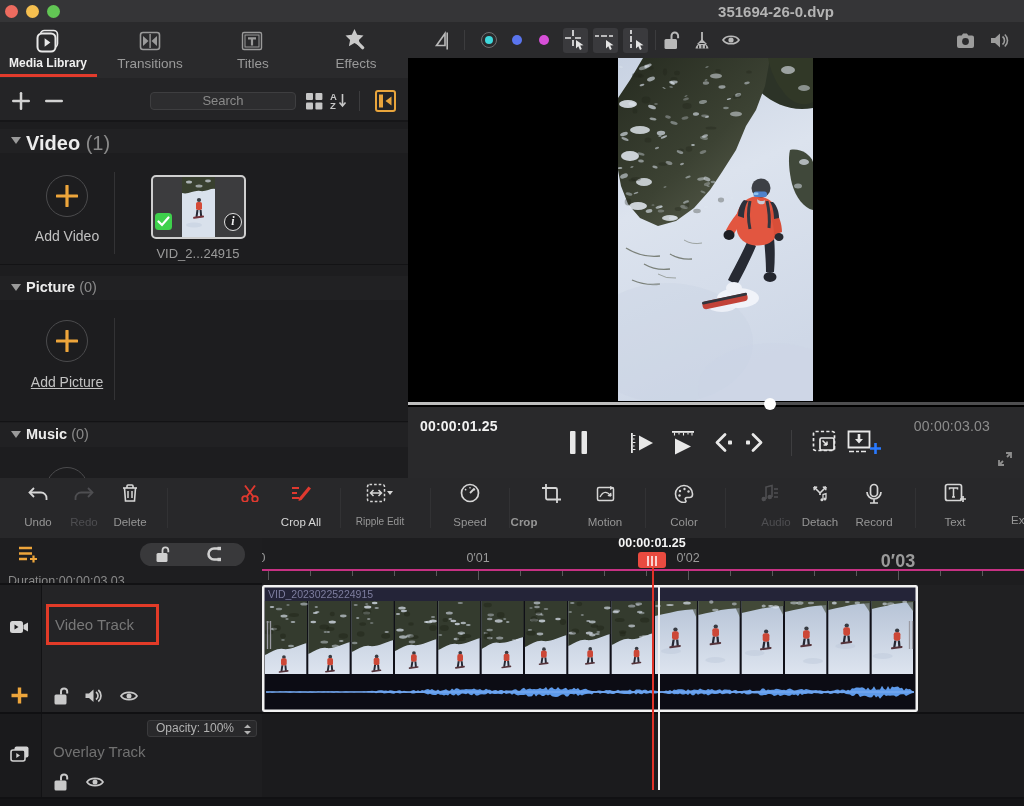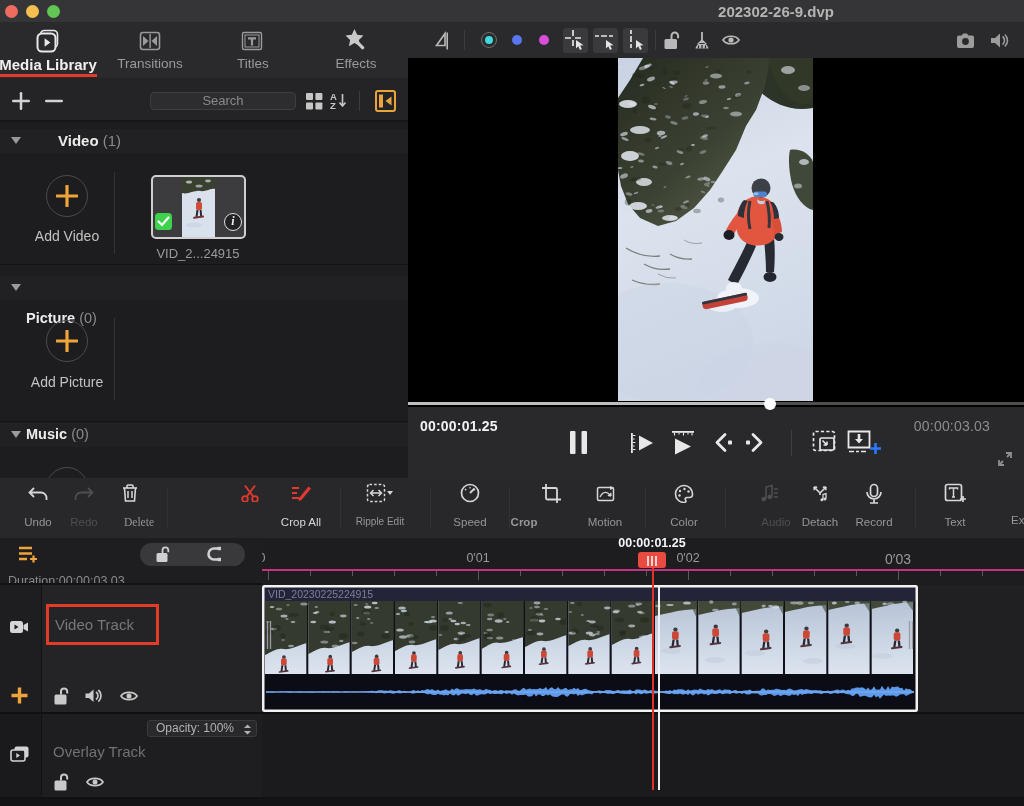--- a/index.html
+++ b/index.html
@@ -6,30 +6,30 @@
 .abs{position:absolute;}
 body{position:relative;}
 .ic{position:absolute;}
 .lbl{position:absolute;white-space:nowrap;}
 </style></head>
 <body>
 <div class="abs" style="left:0;top:0;width:1024px;height:22px;background:#353537;">
     <div class="abs" style="left:5px;top:5px;width:13px;height:13px;border-radius:50%;background:#ed6b5f;"></div>
     <div class="abs" style="left:26px;top:5px;width:13px;height:13px;border-radius:50%;background:#f5bf4f;"></div>
     <div class="abs" style="left:47px;top:5px;width:13px;height:13px;border-radius:50%;background:#62c654;"></div>
-    <div class="lbl" style="left:776px;top:3px;transform:translateX(-50%);font-size:15px;color:#b4b4b4;font-weight:700;">202302-26-9.dvp</div>
+    <div class="lbl" style="left:776px;top:3px;transform:translateX(-50%);font-size:15px;color:#b4b4b4;font-weight:700;">351694-26-0.dvp</div>
   </div>
 <div class="abs" style="left:0px;top:22px;width:408px;height:56px;background:#2a2a2c;"></div>
 <div class="abs" style="left:0px;top:78px;width:408px;height:42px;background:#242426;"></div>
 <svg class="ic" style="left:35px;top:29px" width="24" height="24" viewBox="0 0 24 24">
     <rect x="5.5" y="1.5" width="17" height="17" rx="4" fill="none" stroke="#e8e8e8" stroke-width="1.6"></rect>
 <rect x="2.5" y="4.5" width="18" height="18" rx="4.5" fill="#2a2a2c" stroke="#e8e8e8" stroke-width="2"></rect>
 <path d="M9.6 9.2 L15.4 13.5 L9.6 17.8 Z" fill="#e8e8e8"></path>
   </svg>
-<div class="lbl" style="left:48px;top:56px;transform:translateX(-50%);font-size:15px;color:#f0f0f0;font-weight:600;">Media Library</div>
+<div class="lbl" style="left:48px;top:56px;transform:translateX(-50%);font-size:12px;color:#f0f0f0;font-weight:600;">Media Library</div>
 <div class="abs" style="left:0px;top:74px;width:97px;height:3px;background:#e23b2c;"></div>
 <svg class="ic" style="left:138px;top:29px" width="24" height="24" viewBox="0 0 24 24">
     <rect x="2.5" y="3.5" width="19" height="17" rx="2.5" fill="none" stroke="#9a9a9a" stroke-width="1.6"></rect>
 <path d="M5 7 L10.5 12 L5 17 Z" fill="#9a9a9a"></path>
     <path d="M19 7 L13.5 12 L19 17 Z" fill="#9a9a9a"></path>
 <rect x="11.4" y="5" width="1.4" height="14" fill="#9a9a9a"></rect>
   </svg>
 <div class="lbl" style="left:150px;top:56px;transform:translateX(-50%);font-size:13.5px;color:#9a9a9a;font-weight:400;">Transitions</div>
 <svg class="ic" style="left:240px;top:29px" width="24" height="24" viewBox="0 0 24 24">
     <rect x="2.5" y="3.5" width="19" height="17" rx="1.5" fill="none" stroke="#9a9a9a" stroke-width="1.4"></rect>
@@ -66,21 +66,21 @@
     <rect x="1" y="1" width="19" height="20" rx="2" fill="none" stroke="#e9a53c" stroke-width="2"></rect>
 <rect x="4" y="4.5" width="4" height="13" fill="#e9a53c"></rect>
 <path d="M16.5 6.5 L10.5 11 L16.5 15.5 Z" fill="#e9a53c"></path>
   </svg>
 <div class="abs" style="left:0px;top:120px;width:408px;height:358px;background:#1d1d1f;"></div>
 <div class="abs" style="left:0px;top:120px;width:408px;height:2px;background:#161618;"></div>
 <div class="abs" style="left:0px;top:129px;width:408px;height:24px;background:#212123;"></div>
 <svg class="ic" style="left:11px;top:137px" width="10" height="8" viewBox="0 0 10 8">
     <path d="M0 0 H10 L5 7 Z" fill="#9a9a9a"></path>
   </svg>
-<div class="lbl" style="left:26px;top:132px;font-size:15px;color:#ececec;font-weight:700;margin-left:32px;">Video <span style="color:#8a8a8a;font-weight:400;">(1)</span></div>
+<div class="lbl" style="left:26px;top:132px;font-size:20px;color:#ececec;font-weight:700;">Video <span style="color:#8a8a8a;font-weight:400;">(1)</span></div>
 <div class="abs" style="left:46px;top:175px;width:42px;height:42px;border:1.5px solid #4b4b4d;border-radius:50%;"></div>
 <svg class="ic" style="left:56px;top:185px" width="22" height="22" viewBox="0 0 22 22">
     <path d="M11 1 V21 M1 11 H21" stroke="#eda53b" stroke-width="3.2" stroke-linecap="round" fill="none"></path>
   </svg>
 <div class="lbl" style="left:67px;top:228px;transform:translateX(-50%);font-size:14px;color:#c2c2c2;font-weight:400;">Add Video</div>
 <div class="abs" style="left:114px;top:172px;width:1px;height:82px;background:#333335;"></div>
 <div class="abs" style="left:151px;top:175px;width:95px;height:64px;border:2px solid #cfcfcf;border-radius:5px;background:#3c3c3e;overflow:hidden;">
     <div class="abs" style="left:29px;top:0;width:33px;height:60px;"><svg width="33" height="60" viewBox="0 0 33 60">
         <rect width="33" height="60" fill="#d9e1ec"></rect>
         <path d="M0 16 C6 18 12 13 18 14 C24 15 29 11 33 12 L33 0 L0 0 Z" fill="#39402f"></path>
@@ -98,26 +98,26 @@
 <svg class="ic" style="left:157px;top:216px" width="13" height="11" viewBox="0 0 13 11">
     <path d="M1.5 5.5 L5 9 L11.5 1.5" stroke="#fff" stroke-width="2.2" fill="none" stroke-linecap="round"></path>
   </svg>
 <div class="abs" style="left:224px;top:213px;width:18px;height:18px;border-radius:50%;background:#222224;border:1.5px solid #e0e0e0;color:#f0f0f0;font-size:12px;font-weight:700;font-family:'Liberation Serif',serif;font-style:italic;text-align:center;line-height:15px;">i</div>
 <div class="lbl" style="left:198px;top:246px;transform:translateX(-50%);font-size:13px;color:#9a9a9a;font-weight:400;">VID_2...24915</div>
 <div class="abs" style="left:0px;top:264px;width:408px;height:1px;background:#131315;"></div>
 <div class="abs" style="left:0px;top:276px;width:408px;height:24px;background:#212123;"></div>
 <svg class="ic" style="left:11px;top:284px" width="10" height="8" viewBox="0 0 10 8">
     <path d="M0 0 H10 L5 7 Z" fill="#9a9a9a"></path>
   </svg>
-<div class="lbl" style="left:26px;top:279px;font-size:14.5px;color:#ececec;font-weight:700;margin-top:31px;">Picture <span style="color:#8a8a8a;font-weight:400;">(0)</span></div>
+<div class="lbl" style="left:26px;top:279px;font-size:14.5px;color:#ececec;font-weight:700;">Picture <span style="color:#8a8a8a;font-weight:400;">(0)</span></div>
 <div class="abs" style="left:46px;top:320px;width:42px;height:42px;border:1.5px solid #4b4b4d;border-radius:50%;"></div>
 <svg class="ic" style="left:56px;top:330px" width="22" height="22" viewBox="0 0 22 22">
     <path d="M11 1 V21 M1 11 H21" stroke="#eda53b" stroke-width="3.2" stroke-linecap="round" fill="none"></path>
   </svg>
-<div class="lbl" style="left:67px;top:374px;transform:translateX(-50%);font-size:14px;color:#c2c2c2;font-weight:400;">Add Picture</div>
+<div class="lbl" style="left:67px;top:374px;transform:translateX(-50%);font-size:14px;color:#c2c2c2;font-weight:400;text-decoration:underline;">Add Picture</div>
 <div class="abs" style="left:114px;top:318px;width:1px;height:82px;background:#333335;"></div>
 <div class="abs" style="left:0px;top:421px;width:408px;height:1px;background:#131315;"></div>
 <div class="abs" style="left:0px;top:423px;width:408px;height:24px;background:#212123;"></div>
 <svg class="ic" style="left:11px;top:431px" width="10" height="8" viewBox="0 0 10 8">
     <path d="M0 0 H10 L5 7 Z" fill="#9a9a9a"></path>
   </svg>
 <div class="lbl" style="left:26px;top:426px;font-size:14.5px;color:#ececec;font-weight:700;">Music <span style="color:#8a8a8a;font-weight:400;">(0)</span></div>
 <div class="abs" style="left:46px;top:467px;width:42px;height:42px;border:1.5px solid #4b4b4d;border-radius:50%;"></div>
 <div class="abs" style="left:0px;top:478px;width:408px;height:1px;background:#101012;"></div>
 <div class="abs" style="left:408px;top:22px;width:616px;height:36px;background:#2a2a2c;"></div>
@@ -379,21 +379,21 @@
     <path d="M14 4 L18.5 8.5 L14 13" stroke="#4e4e51" stroke-width="1.8" fill="none"></path>
     <path d="M18 8.5 H7 a5.5 5.5 0 0 0-5.5 5.5 V16" stroke="#4e4e51" stroke-width="1.8" fill="none"></path>
   </svg>
 <div class="lbl" style="left:84px;top:516px;transform:translateX(-50%);font-size:11.5px;color:#4e4e51;font-weight:400;">Redo</div>
 <svg class="ic" style="left:121px;top:483px" width="18" height="20" viewBox="0 0 18 20">
     <path d="M2 5 H16" stroke="#d6d6d6" stroke-width="1.6"></path>
     <path d="M6 5 V3 a1 1 0 0 1 1-1 h4 a1 1 0 0 1 1 1 V5" stroke="#d6d6d6" stroke-width="1.6" fill="none"></path>
 <path d="M3.5 5 L4.5 18 H13.5 L14.5 5" stroke="#d6d6d6" stroke-width="1.6" fill="none"></path>
 <path d="M7 8 V15 M11 8 V15" stroke="#d6d6d6" stroke-width="1.5"></path>
   </svg>
-<div class="lbl" style="left:139px;top:516px;transform:translateX(-50%);font-size:11.5px;color:#969696;font-weight:400;font-family:Liberation Serif, serif;">Delete</div>
+<div class="lbl" style="left:130px;top:516px;transform:translateX(-50%);font-size:11.5px;color:#969696;font-weight:400;">Delete</div>
 <div class="abs" style="left:167px;top:488px;width:1px;height:40px;background:#323234;"></div>
 <svg class="ic" style="left:241px;top:484px" width="18" height="18" viewBox="0 0 18 18">
     <circle cx="4" cy="15" r="2.8" stroke="#e0392f" stroke-width="1.8" fill="none"></circle>
 <circle cx="14" cy="15" r="2.8" stroke="#e0392f" stroke-width="1.8" fill="none"></circle>
 <path d="M5.5 13 L14 1.5 M12.5 13 L4 1.5" stroke="#e0392f" stroke-width="1.9"></path>
   </svg>
 <div class="lbl" style="left:250px;top:516px;transform:translateX(-50%);font-size:11.5px;color:#d8d8d8;font-weight:400;margin-top:24px;">Split</div>
 <svg class="ic" style="left:291px;top:484px" width="21" height="18" viewBox="0 0 21 18">
     <path d="M1 4 h7 M1 9 h5 M1 14 h7" stroke="#e0392f" stroke-width="2"></path>
 <path d="M8 14 L17.5 2.5 L20 4.5 L10.5 16 L7.5 17 Z" fill="#e0392f"></path>
@@ -478,21 +478,21 @@
     <path d="M14 4.5 H8 a5.5 5.5 0 0 0 0 11 h6" stroke="#d0d0d0" stroke-width="2.6" fill="none"></path>
 <path d="M14 2.5 v4 M14 13.5 v4" stroke="#39393b" stroke-width="0"></path>
 <rect x="11.5" y="2.8" width="3.5" height="3.4" fill="#d0d0d0"></rect>
     <rect x="11.5" y="13.8" width="3.5" height="3.4" fill="#d0d0d0"></rect>
   </svg>
 <div class="lbl" style="left:8px;top:574px;font-size:12.5px;color:#8a8a8a;font-weight:400;">Duration:00:00:03.03</div>
 <div class="abs" style="left:262px;top:538px;width:762px;height:47px;background:#1d1d1f;"></div>
 <div class="lbl" style="left:262px;top:551px;transform:translateX(-50%);font-size:12.5px;color:#9a9a9a;font-weight:400;z-index:1;">0</div>
 <div class="lbl" style="left:478px;top:551px;transform:translateX(-50%);font-size:12.5px;color:#9a9a9a;font-weight:400;z-index:1;">0′01</div>
 <div class="lbl" style="left:688px;top:551px;transform:translateX(-50%);font-size:12.5px;color:#9a9a9a;font-weight:400;z-index:1;">0′02</div>
-<div class="lbl" style="left:898px;top:551px;transform:translateX(-50%);font-size:14px;color:#9a9a9a;font-weight:400;z-index:1;">0′03</div>
+<div class="lbl" style="left:898px;top:551px;transform:translateX(-50%);font-size:18px;color:#9a9a9a;font-weight:700;z-index:1;">0′03</div>
 <div class="abs" style="left:262px;top:569px;width:762px;height:2px;background:#c63183;z-index:2;"></div>
 <svg class="ic" style="left:262px;top:571px" width="762" height="12" viewBox="0 0 762 12">
     <rect x="6" y="0" width="1" height="9" fill="#5a5a5c"></rect>
     <rect x="48" y="0" width="1" height="5" fill="#5a5a5c"></rect>
     <rect x="90" y="0" width="1" height="5" fill="#5a5a5c"></rect>
     <rect x="132" y="0" width="1" height="5" fill="#5a5a5c"></rect>
     <rect x="174" y="0" width="1" height="5" fill="#5a5a5c"></rect>
     <rect x="216" y="0" width="1" height="9" fill="#5a5a5c"></rect>
     <rect x="258" y="0" width="1" height="5" fill="#5a5a5c"></rect>
     <rect x="300" y="0" width="1" height="5" fill="#5a5a5c"></rect>

